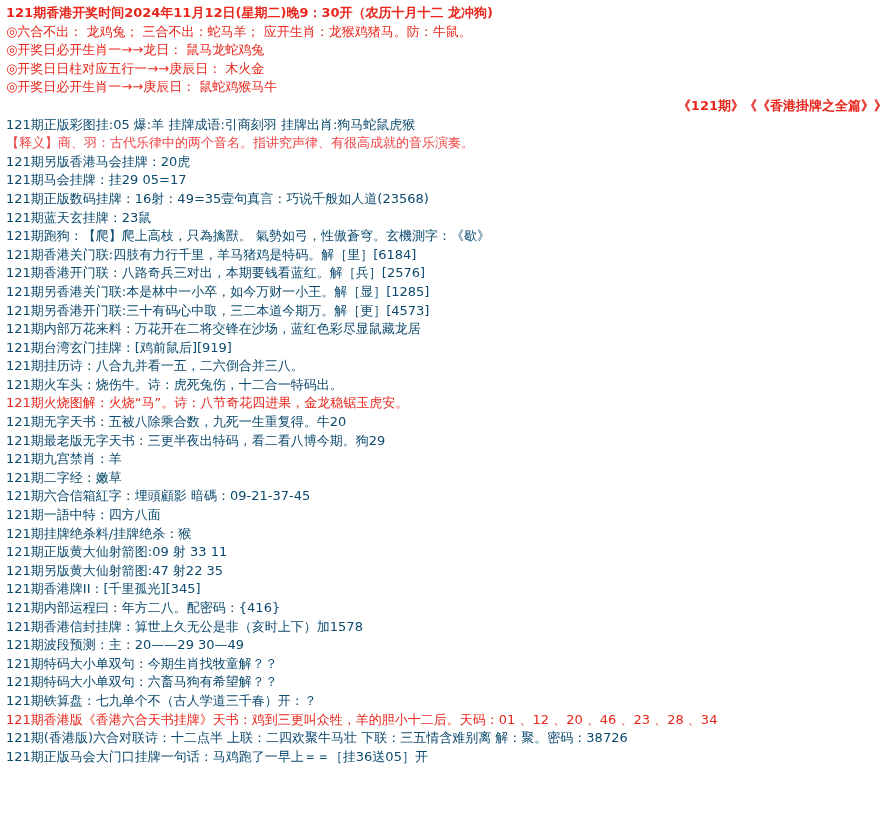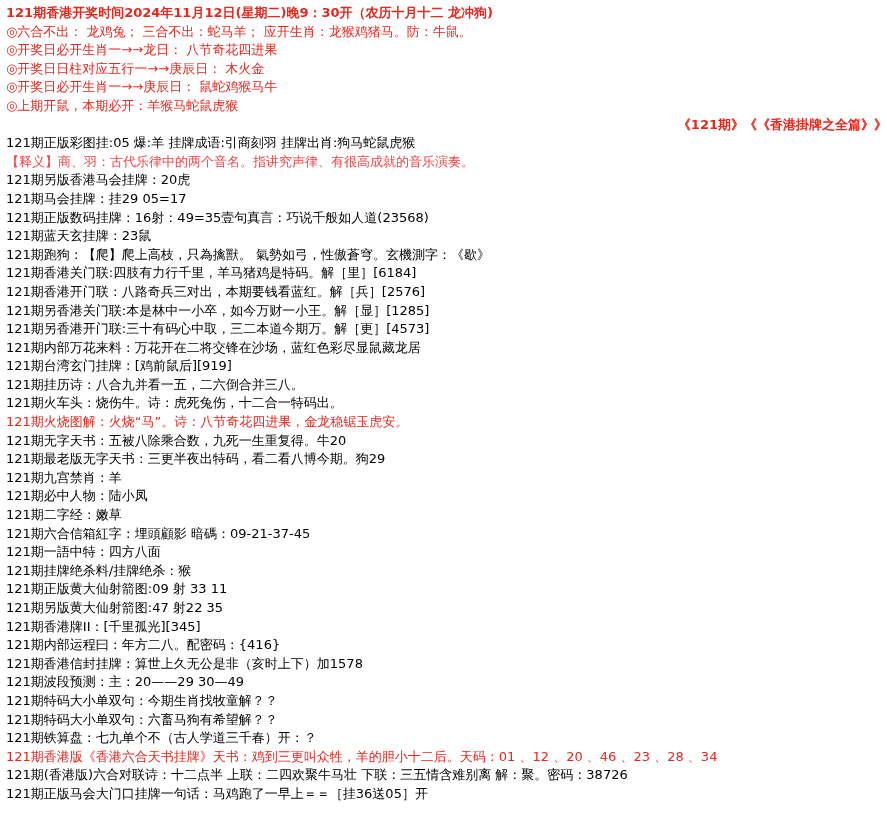--- a/index.html
+++ b/index.html
@@ -20,37 +20,36 @@
     height: 760px;
     padding: 4px 0 0 6px;
     box-sizing: border-box;
   }
   .line {
     line-height: 18.6px;
     white-space: nowrap;
     letter-spacing: 0px;
   }
   .red { color: #e8261c; }
-  .blue { color: #000000; }
+  .blue { color: #0c4a6e; }
   .green { color: #ef4444; }
   .bold { font-weight: bold; }
   .title-line { font-weight: bold; text-align: right; }
 </style>
 </head>
 <body>
 
 <div class="page">
 
   <div class="line red bold">121期香港开奖时间2024年11月12日(星期二)晚9：30开（农历十月十二   龙冲狗)</div>
 
   <div class="line red">◎六合不出：   龙鸡兔；   三合不出：蛇马羊；   应开生肖：龙猴鸡猪马。防：牛鼠。</div>
-  <div class="line red">◎开奖日必开生肖一→→龙日：   八节奇花四进果</div>
+  <div class="line red">◎开奖日必开生肖一→→龙日：   鼠马龙蛇鸡兔</div>
   <div class="line red">◎开奖日日柱对应五行一→→庚辰日：   木火金</div>
   <div class="line red">◎开奖日必开生肖一→→庚辰日：   鼠蛇鸡猴马牛</div>
-  <div class="line red">◎上期开鼠，本期必开：羊猴马蛇鼠虎猴</div>
 
   <div class="line title-line">
     <span class="red">《121期》</span><span class="red">《《香港掛牌之全篇》》</span>
   </div>
 
   <div class="line blue">121期正版彩图挂:05  爆:羊  挂牌成语:引商刻羽  挂牌出肖:狗马蛇鼠虎猴</div>
   <div class="line green">【释义】商、羽：古代乐律中的两个音名。指讲究声律、有很高成就的音乐演奏。</div>
   <div class="line blue">121期另版香港马会挂牌：20虎</div>
   <div class="line blue">121期马会挂牌：挂29  05=17</div>
   <div class="line blue">121期正版数码挂牌：16射：49=35壹句真言：巧说千般如人道(23568)</div>
@@ -61,21 +60,20 @@
   <div class="line blue">121期另香港关门联:本是林中一小卒，如今万财一小王。解［显］[1285]</div>
   <div class="line blue">121期另香港开门联:三十有码心中取，三二本道今期万。解［更］[4573]</div>
   <div class="line blue">121期内部万花来料：万花开在二将交锋在沙场，蓝红色彩尽显鼠藏龙居</div>
   <div class="line blue">121期台湾玄门挂牌：[鸡前鼠后][919]</div>
   <div class="line blue">121期挂历诗：八合九并看一五，二六倒合并三八。</div>
   <div class="line blue">121期火车头：烧伤牛。诗：虎死兔伤，十二合一特码出。</div>
   <div class="line red">121期火烧图解：火烧“马”。诗：八节奇花四进果，金龙稳锯玉虎安。</div>
   <div class="line blue">121期无字天书：五被八除乘合数，九死一生重复得。牛20</div>
   <div class="line blue">121期最老版无字天书：三更半夜出特码，看二看八博今期。狗29</div>
   <div class="line blue">121期九宫禁肖：羊</div>
-  <div class="line blue">121期必中人物：陆小凤</div>
   <div class="line blue">121期二字经：嫩草</div>
   <div class="line blue">121期六合信箱紅字：埋頭顧影  暗碼：09-21-37-45</div>
   <div class="line blue">121期一語中特：四方八面</div>
   <div class="line blue">121期挂牌绝杀料/挂牌绝杀：猴</div>
   <div class="line blue">121期正版黄大仙射箭图:09  射  33  11</div>
   <div class="line blue">121期另版黄大仙射箭图:47  射22  35</div>
   <div class="line blue">121期香港牌II：[千里孤光][345]</div>
   <div class="line blue">121期内部运程曰：年方二八。配密码：{416}</div>
   <div class="line blue">121期香港信封挂牌：算世上久无公是非（亥时上下）加1578</div>
   <div class="line blue">121期波段预测：主：20——29  30—49</div>

